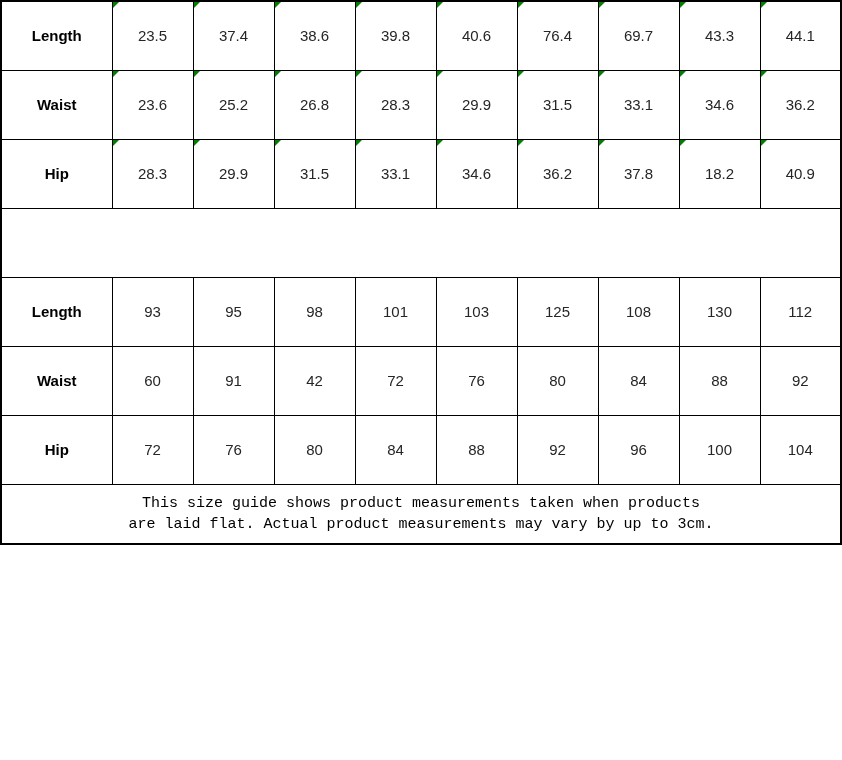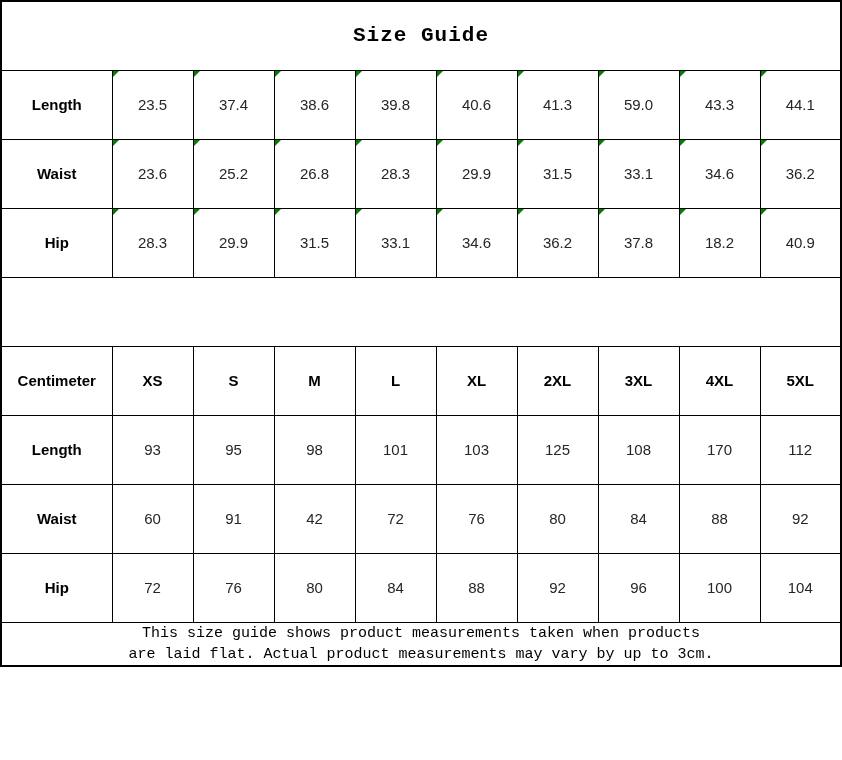--- a/index.html
+++ b/index.html
@@ -21,21 +21,21 @@
   table.size-guide td {
     border: 1px solid #000000;
     text-align: center;
     vertical-align: middle;
     padding: 0;
     position: relative;
     overflow: hidden;
   }
   col.label-col { width: 111px; }
   tr.band { height: 69px; }
-  tr.footer-band { height: 44px; }
+  tr.footer-band { height: 60px; }
   .title-cell {
     font-family: "Liberation Mono", "DejaVu Sans Mono", monospace;
     font-size: 21px;
     font-weight: bold;
     letter-spacing: 1px;
   }
   .head-cell, .label-cell {
     font-weight: bold;
     font-size: 15px;
     color: #000000;
@@ -72,34 +72,31 @@
         <col>
         <col>
         <col>
         <col>
         <col>
         <col>
         <col>
     </colgroup>
 
     <tbody>
-        <tr class="band">
-      <td colspan="10" class="title-cell">Size Guide</td>
-    </tr>
 
 
     <tr class="band">
       <td class="label-cell">Length</td>
       <td class="value-cell"><span class="corner-marker"></span><span>23.5</span></td>
       <td class="value-cell"><span class="corner-marker"></span><span>37.4</span></td>
       <td class="value-cell"><span class="corner-marker"></span><span>38.6</span></td>
       <td class="value-cell"><span class="corner-marker"></span><span>39.8</span></td>
       <td class="value-cell"><span class="corner-marker"></span><span>40.6</span></td>
-      <td class="value-cell"><span class="corner-marker"></span><span>41.3</span></td>
-      <td class="value-cell"><span class="corner-marker"></span><span>59.0</span></td>
+      <td class="value-cell"><span class="corner-marker"></span><span>76.4</span></td>
+      <td class="value-cell"><span class="corner-marker"></span><span>69.7</span></td>
       <td class="value-cell"><span class="corner-marker"></span><span>43.3</span></td>
       <td class="value-cell"><span class="corner-marker"></span><span>44.1</span></td>
     </tr>
 
     <tr class="band">
       <td class="label-cell">Waist</td>
       <td class="value-cell"><span class="corner-marker"></span><span>23.6</span></td>
       <td class="value-cell"><span class="corner-marker"></span><span>25.2</span></td>
       <td class="value-cell"><span class="corner-marker"></span><span>26.8</span></td>
       <td class="value-cell"><span class="corner-marker"></span><span>28.3</span></td>
@@ -120,43 +117,31 @@
       <td class="value-cell"><span class="corner-marker"></span><span>36.2</span></td>
       <td class="value-cell"><span class="corner-marker"></span><span>37.8</span></td>
       <td class="value-cell"><span class="corner-marker"></span><span>18.2</span></td>
       <td class="value-cell"><span class="corner-marker"></span><span>40.9</span></td>
     </tr>
 
     <tr class="band">
       <td colspan="10"></td>
     </tr>
 
-    <tr class="band">
-      <td class="head-cell">Centimeter</td>
-      <td class="head-cell">XS</td>
-      <td class="head-cell">S</td>
-      <td class="head-cell">M</td>
-      <td class="head-cell">L</td>
-      <td class="head-cell">XL</td>
-      <td class="head-cell">2XL</td>
-      <td class="head-cell">3XL</td>
-      <td class="head-cell">4XL</td>
-      <td class="head-cell">5XL</td>
-    </tr>
 
     <tr class="band">
       <td class="label-cell">Length</td>
       <td class="value-cell">93</td>
       <td class="value-cell">95</td>
       <td class="value-cell">98</td>
       <td class="value-cell">101</td>
       <td class="value-cell">103</td>
       <td class="value-cell">125</td>
       <td class="value-cell">108</td>
-      <td class="value-cell">170</td>
+      <td class="value-cell">130</td>
       <td class="value-cell">112</td>
     </tr>
 
     <tr class="band">
       <td class="label-cell">Waist</td>
       <td class="value-cell">60</td>
       <td class="value-cell">91</td>
       <td class="value-cell">42</td>
       <td class="value-cell">72</td>
       <td class="value-cell">76</td>

